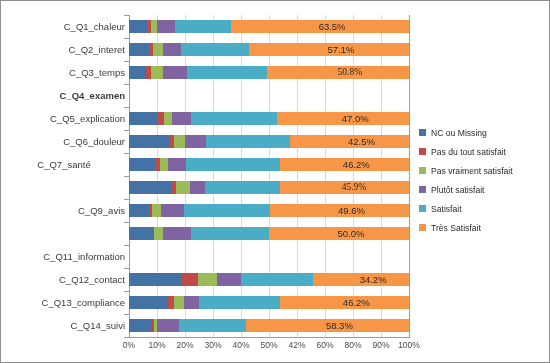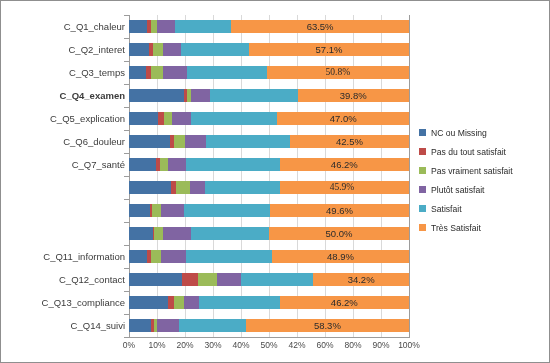--- a/index.html
+++ b/index.html
@@ -88,20 +88,21 @@
     top: 0;
     height: 13px;
   }
   .bar-label {
     position: absolute;
     font-size: 9.5px;
     color: #2b2b2b;
     white-space: nowrap;
     line-height: 13px;
     top: 0;
+    margin-left: 12px;
   }
 
   
   .cat-label {
     position: absolute;
     right: 0;
     width: 122px;
     text-align: right;
     font-size: 9.5px;
     color: #3b3b3b;
@@ -164,21 +165,22 @@
 
   <div id="plot-wrap">
 
     <div id="cat-labels">
         <div class="cat-label" style="top: 5px;">C_Q1_chaleur</div>
         <div class="cat-label" style="top: 28px;">C_Q2_interet</div>
         <div class="cat-label" style="top: 51px;">C_Q3_temps</div>
         <div class="cat-label" style="top: 74px; font-weight: bold;">C_Q4_examen</div>
         <div class="cat-label" style="top: 97px;">C_Q5_explication</div>
         <div class="cat-label" style="top: 120px;">C_Q6_douleur</div>
-        <div class="cat-label" style="top: 143px;">C_Q7_santé</div>
+        <div class="cat-label" style="top: 143px; text-align: center;">C_Q7_santé</div>
+        <div class="cat-label" style="top: 189px;">C_Q9_avis</div>
         <div class="cat-label" style="top: 235px;">C_Q11_information</div>
         <div class="cat-label" style="top: 258px;">C_Q12_contact</div>
         <div class="cat-label" style="top: 281px;">C_Q13_compliance</div>
         <div class="cat-label" style="top: 304px;">C_Q14_suivi</div>
       </div>
 
     <div id="yaxis-line"></div>
 
     <div id="plot-area">
         <div class="gridline axis-start" style="left: 0px;"></div>
@@ -212,29 +214,20 @@
         </div>
         <div class="bar-row" style="top: 51px; font-family: Liberation Serif, serif;">
           <div class="seg" title="NC ou Missing: 6%" style="left: 0px; width: 16.8px; background: rgb(68, 114, 164);"></div>
           <div class="seg" title="Pas du tout satisfait: 1.8%" style="left: 16.8px; width: 5.04px; background: rgb(190, 75, 72);"></div>
           <div class="seg" title="Pas vraiment satisfait: 4.5%" style="left: 21.84px; width: 12.6px; background: rgb(155, 187, 89);"></div>
           <div class="seg" title="Plutôt satisfait: 8.5%" style="left: 34.44px; width: 23.8px; background: rgb(128, 100, 162);"></div>
           <div class="seg" title="Satisfait: 28.4%" style="left: 58.24px; width: 79.52px; background: rgb(75, 172, 198);"></div>
           <div class="seg" title="Très Satisfait: 50.8%" style="left: 137.76px; width: 142.24px; background: rgb(247, 150, 70);"></div>
           <div class="bar-label" style="left: 208.88px; transform: translateX(-50%);">50.8%</div>
         </div>
-        <div class="bar-row" style="top: 74px;">
-          <div class="seg" title="NC ou Missing: 19.8%" style="left: 0px; width: 55.44px; background: rgb(68, 114, 164);"></div>
-          <div class="seg" title="Pas du tout satisfait: 0.8%" style="left: 55.44px; width: 2.24px; background: rgb(190, 75, 72);"></div>
-          <div class="seg" title="Pas vraiment satisfait: 1.5%" style="left: 57.68px; width: 4.2px; background: rgb(155, 187, 89);"></div>
-          <div class="seg" title="Plutôt satisfait: 7%" style="left: 61.88px; width: 19.6px; background: rgb(128, 100, 162);"></div>
-          <div class="seg" title="Satisfait: 31.1%" style="left: 81.48px; width: 87.08px; background: rgb(75, 172, 198);"></div>
-          <div class="seg" title="Très Satisfait: 39.8%" style="left: 168.56px; width: 111.44px; background: rgb(247, 150, 70);"></div>
-          <div class="bar-label" style="left: 224.28px; transform: translateX(-50%);">39.8%</div>
-        </div>
         <div class="bar-row" style="top: 97px;">
           <div class="seg" title="NC ou Missing: 10.5%" style="left: 0px; width: 29.4px; background: rgb(68, 114, 164);"></div>
           <div class="seg" title="Pas du tout satisfait: 2%" style="left: 29.4px; width: 5.6px; background: rgb(190, 75, 72);"></div>
           <div class="seg" title="Pas vraiment satisfait: 3%" style="left: 35px; width: 8.4px; background: rgb(155, 187, 89);"></div>
           <div class="seg" title="Plutôt satisfait: 6.5%" style="left: 43.4px; width: 18.2px; background: rgb(128, 100, 162);"></div>
           <div class="seg" title="Satisfait: 31%" style="left: 61.6px; width: 86.8px; background: rgb(75, 172, 198);"></div>
           <div class="seg" title="Très Satisfait: 47%" style="left: 148.4px; width: 131.6px; background: rgb(247, 150, 70);"></div>
           <div class="bar-label" style="left: 214.2px; transform: translateX(-50%);">47.0%</div>
         </div>
         <div class="bar-row" style="top: 120px;">
@@ -274,29 +267,20 @@
           <div class="bar-label" style="left: 210.56px; transform: translateX(-50%);">49.6%</div>
         </div>
         <div class="bar-row" style="top: 212px;">
           <div class="seg" title="NC ou Missing: 8.5%" style="left: 0px; width: 23.8px; background: rgb(68, 114, 164);"></div>
           <div class="seg" title="Pas du tout satisfait: 0.5%" style="left: 23.8px; width: 1.4px; background: rgb(190, 75, 72);"></div>
           <div class="seg" title="Pas vraiment satisfait: 3%" style="left: 25.2px; width: 8.4px; background: rgb(155, 187, 89);"></div>
           <div class="seg" title="Plutôt satisfait: 10%" style="left: 33.6px; width: 28px; background: rgb(128, 100, 162);"></div>
           <div class="seg" title="Satisfait: 28%" style="left: 61.6px; width: 78.4px; background: rgb(75, 172, 198);"></div>
           <div class="seg" title="Très Satisfait: 50%" style="left: 140px; width: 140px; background: rgb(247, 150, 70);"></div>
           <div class="bar-label" style="left: 210px; transform: translateX(-50%);">50.0%</div>
-        </div>
-        <div class="bar-row" style="top: 235px;">
-          <div class="seg" title="NC ou Missing: 6.5%" style="left: 0px; width: 18.2px; background: rgb(68, 114, 164);"></div>
-          <div class="seg" title="Pas du tout satisfait: 1.5%" style="left: 18.2px; width: 4.2px; background: rgb(190, 75, 72);"></div>
-          <div class="seg" title="Pas vraiment satisfait: 3.5%" style="left: 22.4px; width: 9.8px; background: rgb(155, 187, 89);"></div>
-          <div class="seg" title="Plutôt satisfait: 9%" style="left: 32.2px; width: 25.2px; background: rgb(128, 100, 162);"></div>
-          <div class="seg" title="Satisfait: 30.6%" style="left: 57.4px; width: 85.68px; background: rgb(75, 172, 198);"></div>
-          <div class="seg" title="Très Satisfait: 48.9%" style="left: 143.08px; width: 136.92px; background: rgb(247, 150, 70);"></div>
-          <div class="bar-label" style="left: 211.54px; transform: translateX(-50%);">48.9%</div>
         </div>
         <div class="bar-row" style="top: 258px;">
           <div class="seg" title="NC ou Missing: 19%" style="left: 0px; width: 53.2px; background: rgb(68, 114, 164);"></div>
           <div class="seg" title="Pas du tout satisfait: 5.5%" style="left: 53.2px; width: 15.4px; background: rgb(190, 75, 72);"></div>
           <div class="seg" title="Pas vraiment satisfait: 7%" style="left: 68.6px; width: 19.6px; background: rgb(155, 187, 89);"></div>
           <div class="seg" title="Plutôt satisfait: 8.5%" style="left: 88.2px; width: 23.8px; background: rgb(128, 100, 162);"></div>
           <div class="seg" title="Satisfait: 25.8%" style="left: 112px; width: 72.24px; background: rgb(75, 172, 198);"></div>
           <div class="seg" title="Très Satisfait: 34.2%" style="left: 184.24px; width: 95.76px; background: rgb(247, 150, 70);"></div>
           <div class="bar-label" style="left: 232.12px; transform: translateX(-50%);">34.2%</div>
         </div>

